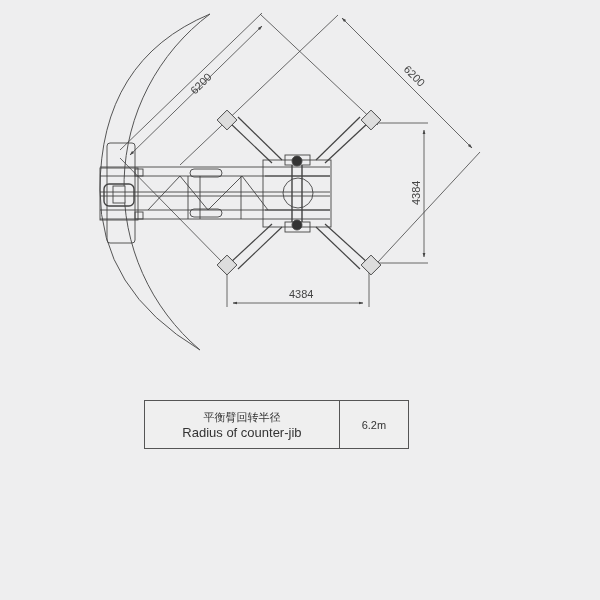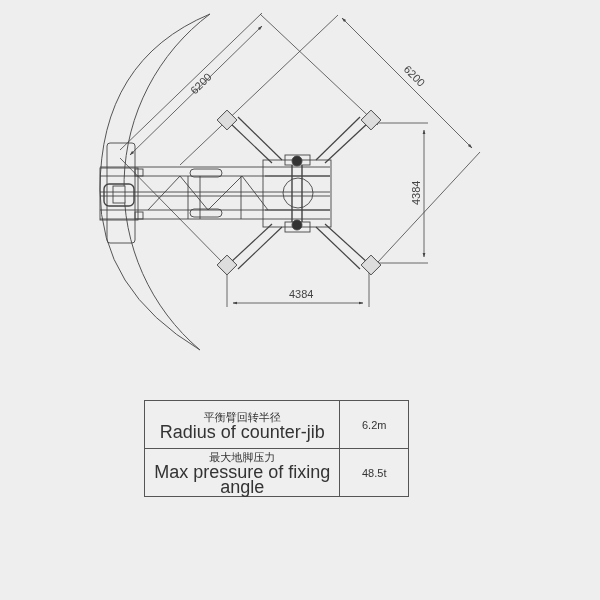--- a/index.html
+++ b/index.html
@@ -21,21 +21,21 @@
     background: #efefef;
     color: #333;
     text-align: center;
     vertical-align: middle;
     height: 47px;
     padding: 0;
   }
   td.label-cell { width: 210px; font-size: 13px; line-height: 15px; }
   td.value-cell { width: 73px; font-size: 11px; color: #444; }
   .zh { display: block; font-size: 11px; font-family: "DejaVu Sans", sans-serif; }
-  .en { display: block; font-size: 18px; }
+  .en { display: block; font-size: 13px; }
 </style>
 </head>
 <body>
 
 <svg id="diagram" viewBox="0 0 600 400" xmlns="http://www.w3.org/2000/svg">
   <defs>
     <marker id="arr" viewBox="0 0 10 10" refX="9" refY="5" markerWidth="6" markerHeight="6" orient="auto-start-reverse">
       <path d="M0,2 L10,5 L0,8 z" fill="#444"></path>
     </marker>
   </defs>
@@ -135,21 +135,14 @@
 
 <table class="specs">
   <tbody>
       <tr>
     <td class="label-cell">
       <span class="zh">平衡臂回转半径</span>
       <span class="en">Radius of counter-jib</span>
     </td>
     <td class="value-cell">6.2m</td>
   </tr>
-  <tr>
-    <td class="label-cell">
-      <span class="zh">最大地脚压力</span>
-      <span class="en">Max pressure of fixing angle</span>
-    </td>
-    <td class="value-cell">48.5t</td>
-  </tr>
 </tbody>
   </table>
 
 </body></html>

